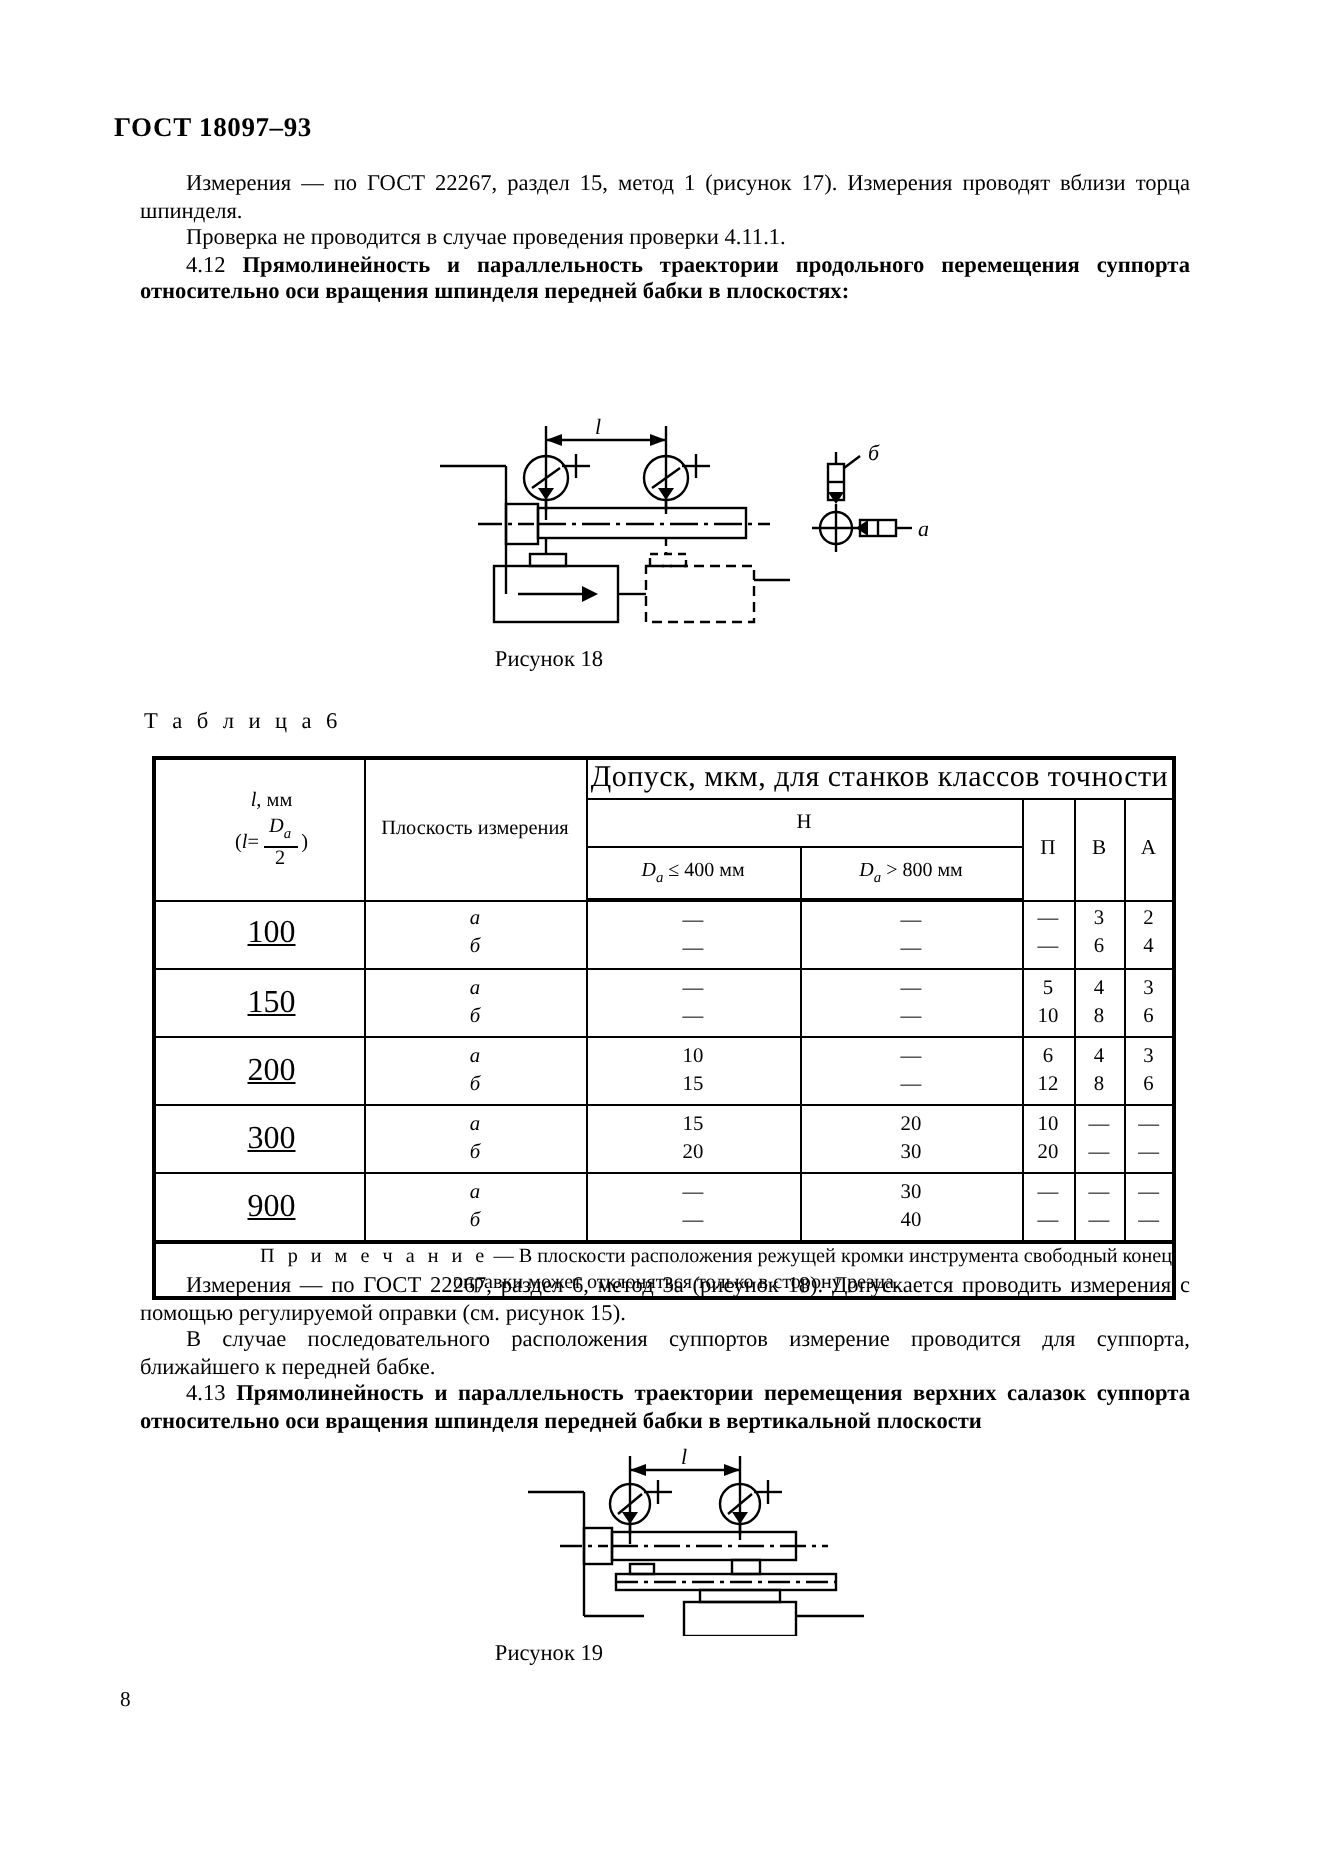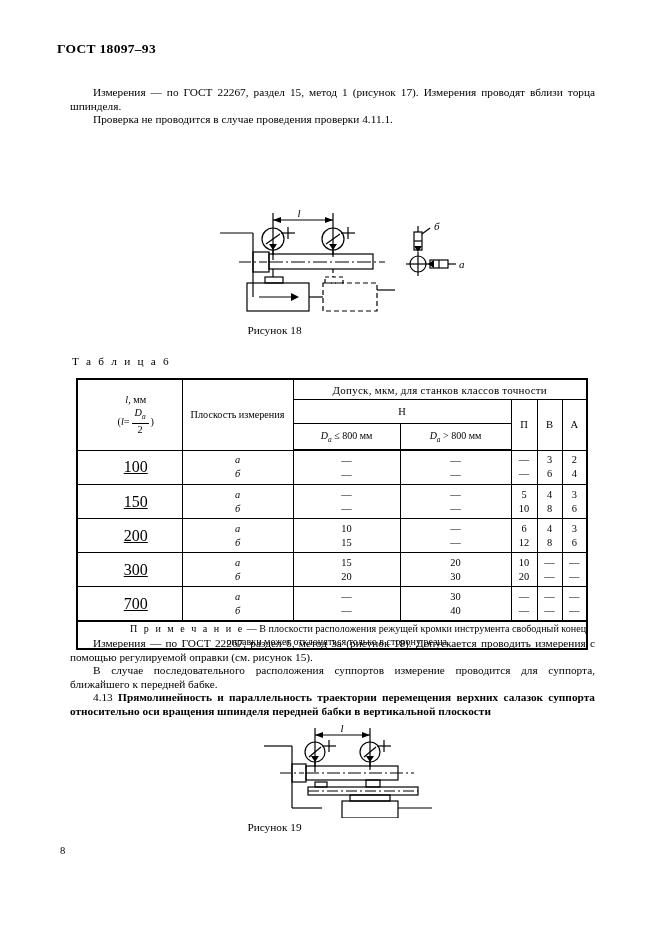--- a/index.html
+++ b/index.html
@@ -14,21 +14,21 @@
     background: #ffffff;
     font-family: "Liberation Serif", "DejaVu Serif", serif;
     color: #000000;
     overflow: hidden;
   }
 
   
   .doc-header {
     position: absolute;
     left: 57px;
-    top: 41px;
+    top: 56px;
     font-size: 13.5px;
     font-weight: bold;
     letter-spacing: 0.3px;
   }
 
   
   .body-block {
     position: absolute;
     left: 70px;
     width: 525px;
@@ -79,21 +79,21 @@
     text-align: center;
     vertical-align: middle;
     font-weight: normal;
   }
   table.spec .outer-top { border-top: 2px solid #000; }
   table.spec .outer-bot { border-bottom: 2px solid #000; }
   table.spec .thick-l { border-left: 2px solid #000; padding-left: 12px; }
   table.spec .thick-r { border-right: 2px solid #000; }
   table.spec .thick-b { border-bottom: 2px solid #000; }
 
-  .hdr-tol   { height: 19px; font-size: 11px; letter-spacing: 0.25px; }
+  .hdr-tol   { height: 19px; font-size: 15px; letter-spacing: 0.25px; }
   .hdr-h     { height: 23px; font-size: 10.4px; font-weight: bold; }
   .hdr-da    { height: 25px; font-size: 10px; }
   .hdr-class { font-size: 10.6px; font-weight: bold; }
 
   .col-l    { width: 105px; }
   .col-plane{ width: 111px; }
   .col-d1   { width: 107px; }
   .col-d2   { width: 111px; }
   .col-p    { width: 26px; }
   .col-v    { width: 25px; }
@@ -163,20 +163,21 @@
 </head>
 <body>
 
 <div class="page">
 
   <div class="doc-header">ГОСТ 18097–93</div>
 
   <div class="body-block" style="top:86px;">
     <p>Измерения — по ГОСТ 22267, раздел 15, метод 1 (рисунок 17). Измерения проводят вблизи торца шпинделя.</p>
     <p>Проверка не проводится в случае проведения проверки 4.11.1.</p>
+    <p><span>4.12</span> <span class="bold">Прямолинейность и параллельность траектории продольного перемещения суппорта относительно оси вращения шпинделя передней бабки в плоскостях:</span></p>
   </div>
 
 
   <div class="figure" style="left:215px; top:205px;">
     <svg width="260" height="110" viewBox="0 0 260 110">
       <g stroke="#000" fill="none" stroke-width="1.2">
 
         <line x1="58" y1="15" x2="118" y2="15"></line>
         <polygon points="58,15 66,12 66,18" fill="#000" stroke="none"></polygon>
         <polygon points="118,15 110,12 110,18" fill="#000" stroke="none"></polygon>
@@ -286,21 +287,21 @@
           <td class="outer-top thick-r hdr-tol" colspan="5">Допуск, мкм, для станков классов точности</td>
         </tr>
         <tr>
           <td class="hdr-h" colspan="2">Н</td>
           <td class="hdr-class" rowspan="2">П</td>
           <td class="hdr-class" rowspan="2">В</td>
           <td class="hdr-class thick-r" rowspan="2">А</td>
         </tr>
         <tr>
           <td class="hdr-da thick-b">
-            <i>D</i><sub class="it">а</sub><span> ≤ 800 мм</span>
+            <i>D</i><sub class="it">а</sub><span> ≤ 400 мм</span>
           </td>
           <td class="hdr-da thick-b">
             <i>D</i><sub class="it">а</sub><span> &gt; 800 мм</span>
           </td>
         </tr>
       </thead>
       <tbody>
 
         <tr class="datarow">
           <td class="lcell thick-l">100</td>
@@ -456,21 +457,21 @@
             </td>
           <td class="thick-r">
               <div class="stack dash">
                 <span>—</span>
                 <span>—</span>
               </div>
             </td>
         </tr>
 
         <tr class="datarow">
-          <td class="lcell thick-l thick-b">700</td>
+          <td class="lcell thick-l thick-b">900</td>
           <td class="thick-b">
               <div class="stack ital">
                 <span>а</span>
                 <span>б</span>
               </div>
             </td>
           <td class="thick-b">
               <div class="stack dash">
                 <span>—</span>
                 <span>—</span>

